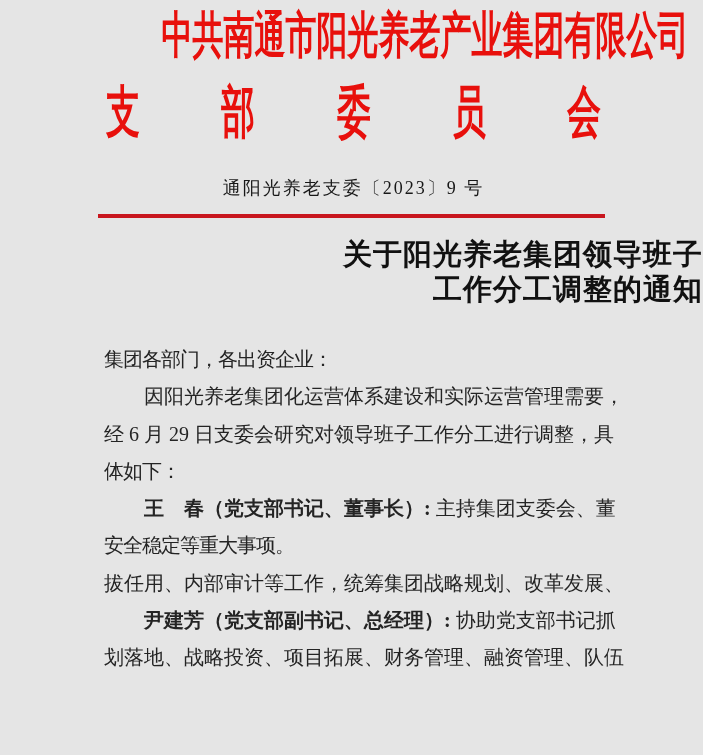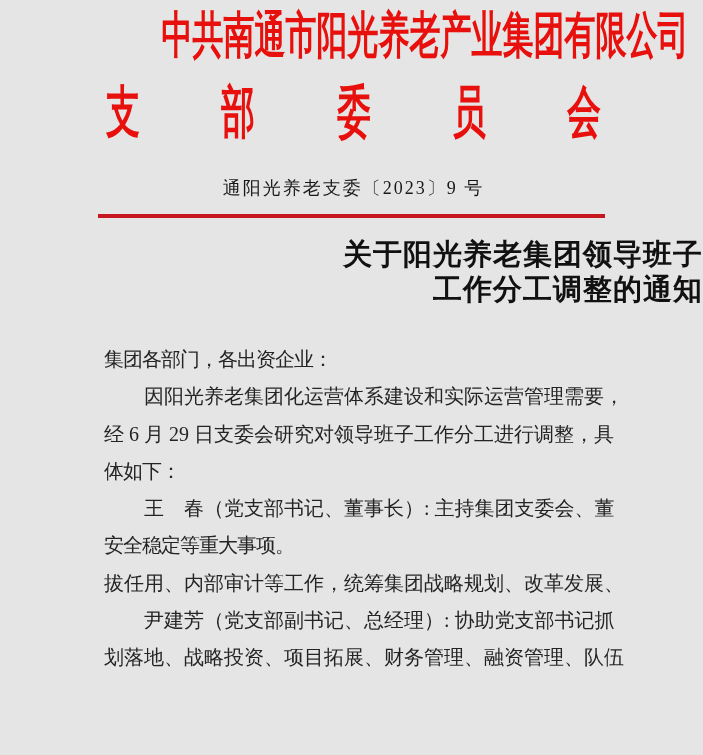--- a/index.html
+++ b/index.html
@@ -89,21 +89,21 @@
     text-align: justify;
     text-align-last: justify;
     white-space: nowrap;
   }
   .line.left {
     text-align: left;
     text-align-last: left;
     letter-spacing: -1px;
   }
   .line.indent { text-indent: 2em; }
-  .b { font-weight: normal; }
+  .b { font-weight: bold; }
 </style>
 </head>
 <body>
 
 <div class="page" style="background: #e5e5e5;">
 
   <div class="org-line">
     <span class="stretch">中共南通市阳光养老产业集团有限公司</span>
   </div>
 

